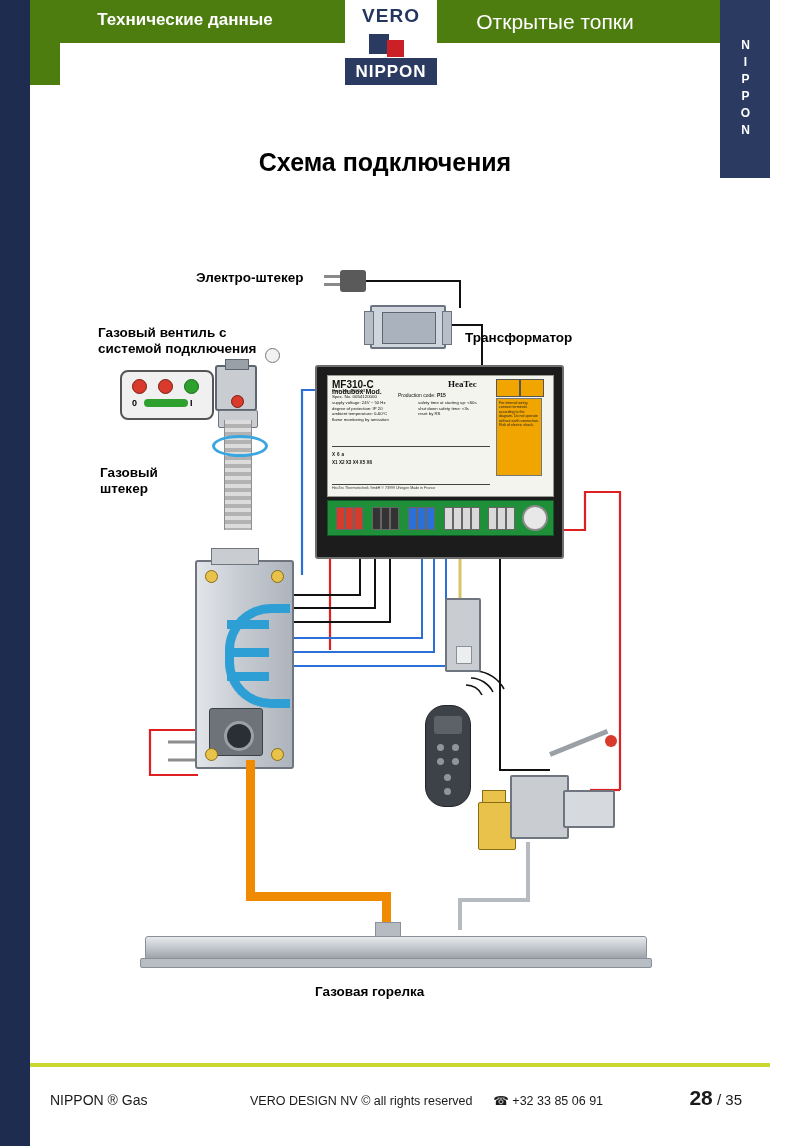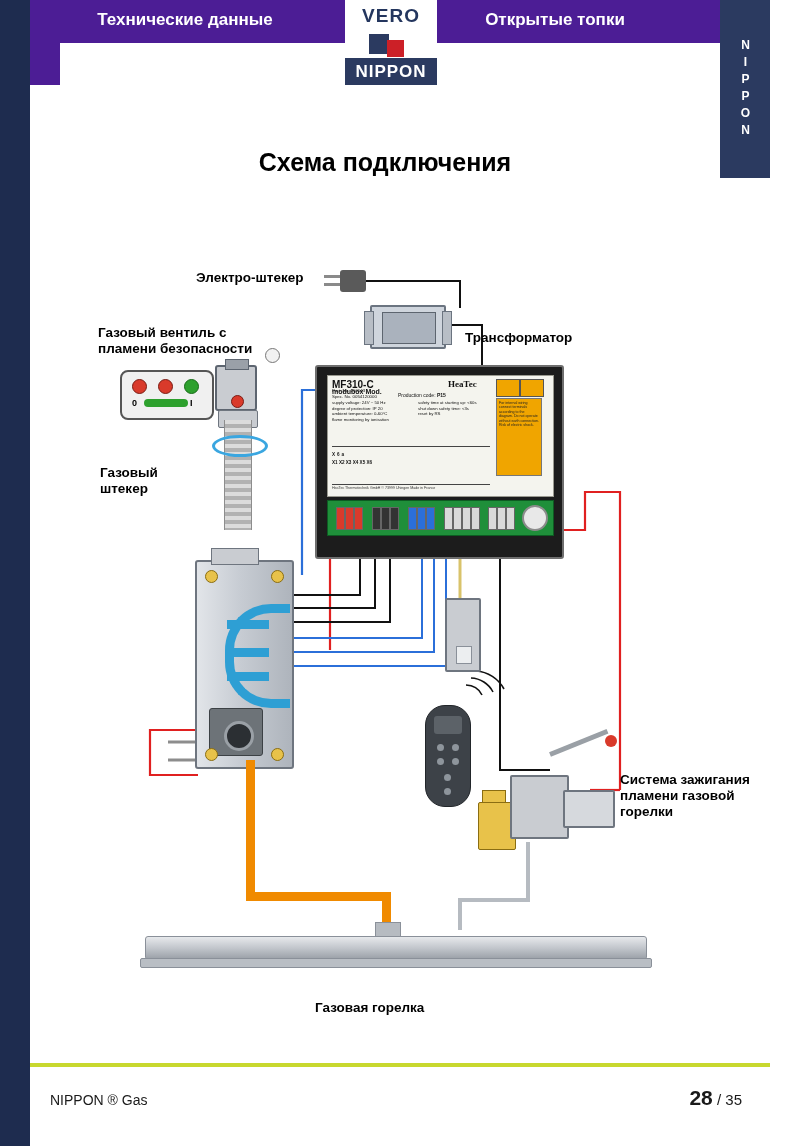--- a/index.html
+++ b/index.html
@@ -11,30 +11,30 @@
     overflow:hidden;
   }
   
   .left-edge{
     position:absolute;left:0;top:0;width:30px;height:1146px;
     background:#1e2c4f;
   }
   
   .header{
     position:absolute;left:30px;top:0;width:690px;height:85px;
-    background:#4c1d95;
+    background:#4d7c0f;
     color:#ffffff;
   }
   .header-title-left{
     position:absolute;left:30px;top:10px;width:250px;
     font-size:17px;font-weight:bold;text-align:center;
   }
   .header-title-right{
     position:absolute;left:400px;top:10px;width:250px;
-    font-size:17px;font-weight:bold;text-align:center;
+    font-size:21px;font-weight:normal;text-align:center;
   }
   .header-bottom-strip{
     position:absolute;left:30px;top:43px;width:690px;height:42px;
     background:#ffffff;
   }
   .logo-box{
     position:absolute;left:345px;top:0px;width:92px;height:85px;
     background:#ffffff;
     border:0;
     z-index:6;
@@ -422,28 +422,30 @@
   <div class="orange-pipe-v"></div>
   <div class="orange-pipe-h"></div>
   <div class="orange-pipe-d"></div>
   <div class="burner-neck"></div>
   <div class="burner"></div>
   <div class="burner-base"></div>
 
   <div class="lbl" style="left:166px;top:40px;">Электро-штекер</div>
   <div class="lbl" style="left:435px;top:100px;">Трансформатор</div>
   <div class="lbl" style="left:68px;top:95px;width:160px;white-space:pre-line;">Газовый вентиль с
-пламени безопасности</div>
+системой подключения</div>
   <div class="lbl" style="left:70px;top:235px;width:110px;white-space:pre-line;">Газовый
 штекер</div>
-  <div class="lbl" style="left:590px;top:542px;width:150px;white-space:pre-line;">Система зажигания
-пламени газовой
-горелки</div>
-  <div class="lbl" style="left:285px;top:770px;">Газовая горелка</div>
+  <div class="lbl" style="left:285px;top:754px;">Газовая горелка</div>
 </div>
 
 <div class="footer-rule"></div>
 <div class="footer">
   <div class="footer-left">NIPPON ® Gas</div>
+  <div class="footer-center">
+    <span>VERO DESIGN NV © all rights reserved</span>
+    &nbsp;&nbsp;&nbsp;&nbsp;
+    <span>☎ +32 33 85 06 91</span>
+  </div>
   <div class="footer-page">
     <b>28</b><span> / </span><span>35</span>
   </div>
 </div>
 
 </body></html>

